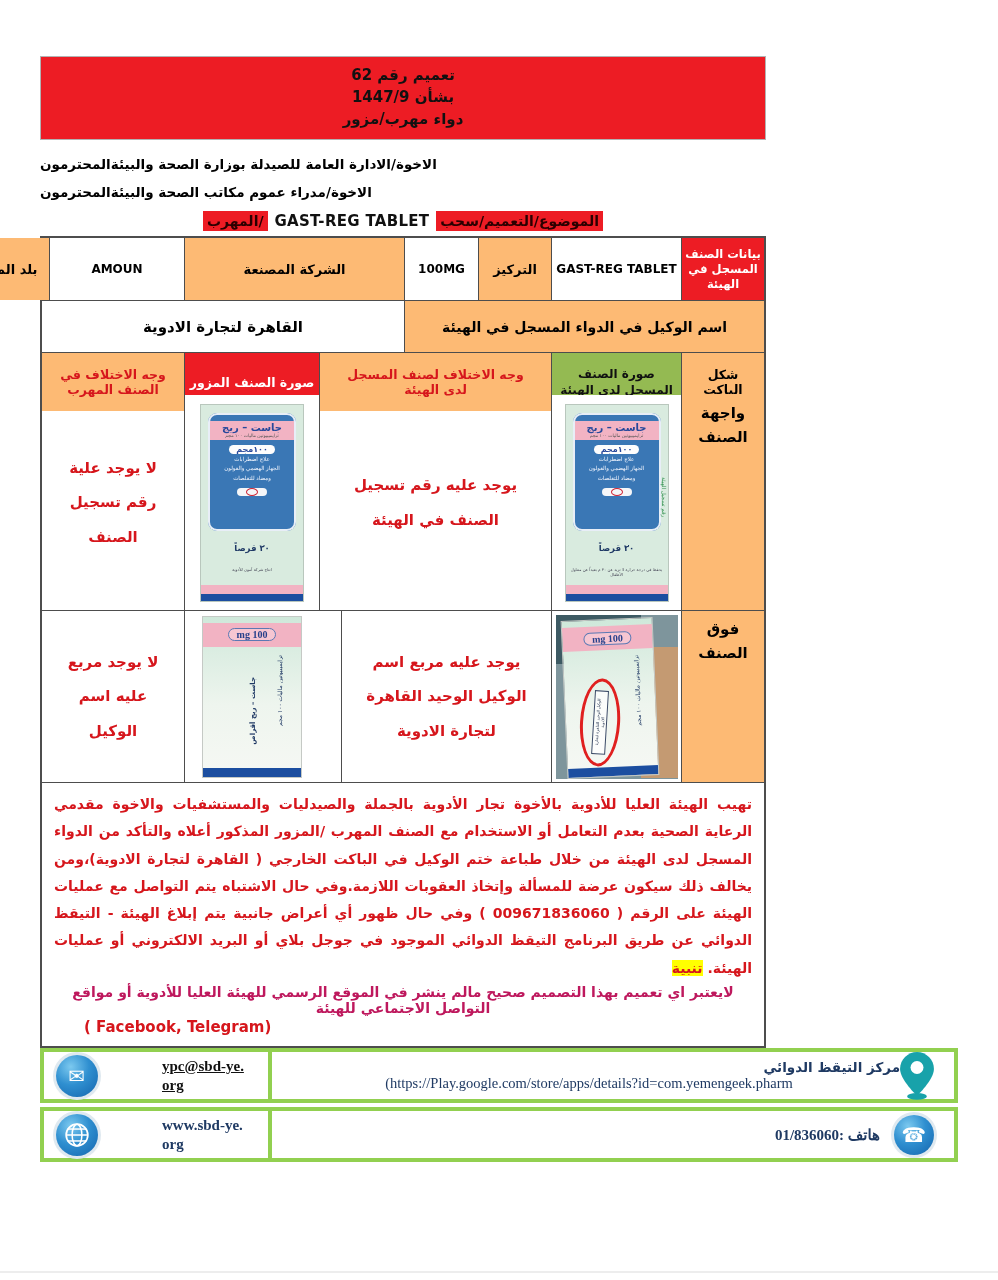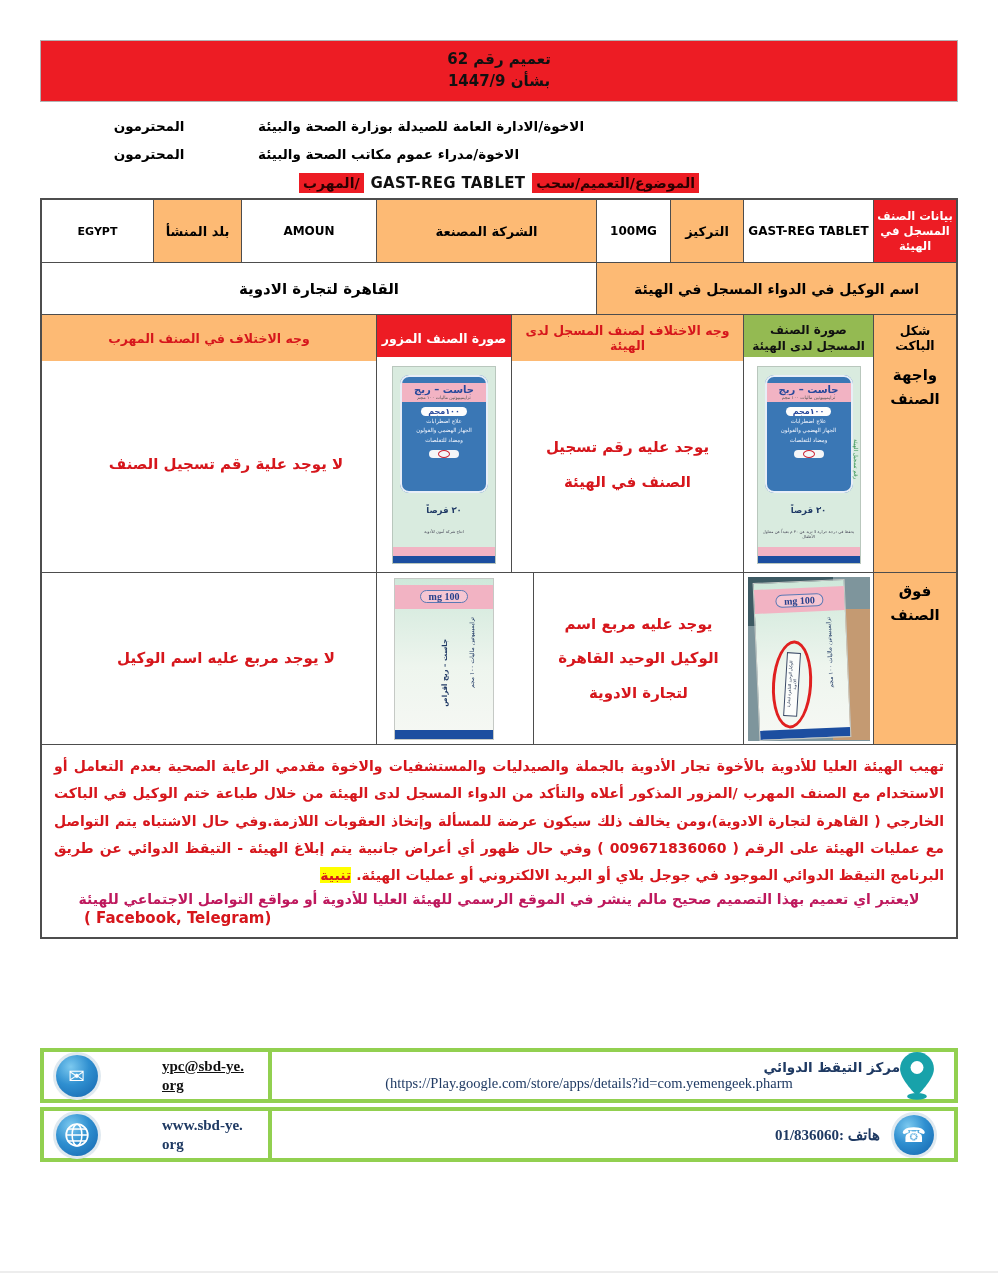--- a/index.html
+++ b/index.html
@@ -1,21 +1,21 @@
 <!DOCTYPE html>
 <html><head>
 <meta charset="utf-8">
 <style>
   * { margin:0; padding:0; box-sizing:border-box; }
   html,body { background:#888; }
   .page {
     position:relative; width:998px; height:1280px; background:#fff;
     font-family:"DejaVu Sans", sans-serif; overflow:hidden; margin:0 auto;
   }
-  .doc { position:absolute; left:40px; top:40px; width:918px; }
+  .doc { position:absolute; left:40px; top:56px; width:726px; }
 
   
   .banner { background:#ed1c24; border:1px solid #b3b3b3; padding:7px 0 9px; text-align:center; }
   .banner div { color:#111; font-weight:bold; font-size:15px; line-height:22px; direction:rtl; }
 
   
   .addr { padding:10px 0 2px; }
   .addr-row { display:flex; direction:rtl; align-items:center; height:28px; }
   .addr-to { width:700px; text-align:left; font-weight:bold; font-size:13.5px; direction:rtl; }
   .addr-hon { flex:1; text-align:center; font-weight:bold; font-size:13.5px; }
@@ -34,21 +34,21 @@
   .r1 { grid-template-columns:83px 130px 73px 74px 220px 135px 88px auto; height:62px; }
   .r2 { grid-template-columns:360px auto; height:52px; }
   .rh { grid-template-columns:83px 130px 232px 135px auto; height:42px; }
   .rimg1 { grid-template-columns:83px 130px 232px 135px auto; height:216px; }
   .rimg2 { grid-template-columns:83px 130px 232px 135px auto; height:172px; }
   .gray { background:#fdba74; font-weight:bold; font-size:13px; }
   .whitecell { background:#fff; font-weight:bold; font-size:12px; }
   .redcell { background:#ed1c24; color:#fff; font-weight:bold; font-size:11.5px; line-height:15px; padding:2px; }
   .greencell { background:#94ba52; color:#111; font-weight:bold; font-size:12px; line-height:16px; padding:2px; }
   .redtext { color:#d6161c; }
-  .cmp-head { font-size:12.5px; font-weight:bold; padding:8px; }
+  .cmp-head { font-size:12.5px; font-weight:bold; padding:14px; }
   .cmp-txt { color:#d6161c; font-weight:bold; font-size:15px; line-height:2.3; padding:15px 10px; }
   .sidelabel { align-items:flex-start !important; padding-top:6px; font-size:15px; line-height:24px; }
 
   
   .notice { display:block !important; padding:8px 12px 10px; direction:rtl; }
   .notice .body { color:#d6161c; font-weight:bold; font-size:14px; line-height:1.95; text-align:justify; }
   .hl-yellow { background:#ffff00; }
   .notice .l2 { color:#be185d; font-weight:bold; font-size:14px; text-align:center; margin-top:2px; }
   .notice .l3 { color:#d6161c; font-weight:bold; font-size:15px; text-align:left; direction:ltr; padding-left:30px; margin-top:2px; font-family:"DejaVu Sans", sans-serif; }
 
@@ -113,20 +113,21 @@
 </style>
 </head>
 <body>
 
 <div class="page">
   <div class="doc">
 
     <div class="banner">
       <div>تعميم رقم 62</div>
       <div>بشأن 1447/9</div>
+      <div>دواء مهرب/مزور</div>
     </div>
 
     <div class="addr">
       <div class="addr-row">
         <div class="addr-to">الاخوة/الادارة العامة للصيدلة بوزارة الصحة والبيئة</div>
         <div class="addr-hon">المحترمون</div>
       </div>
       <div class="addr-row">
         <div class="addr-to">الاخوة/مدراء عموم مكاتب الصحة والبيئة</div>
         <div class="addr-hon">المحترمون</div>

